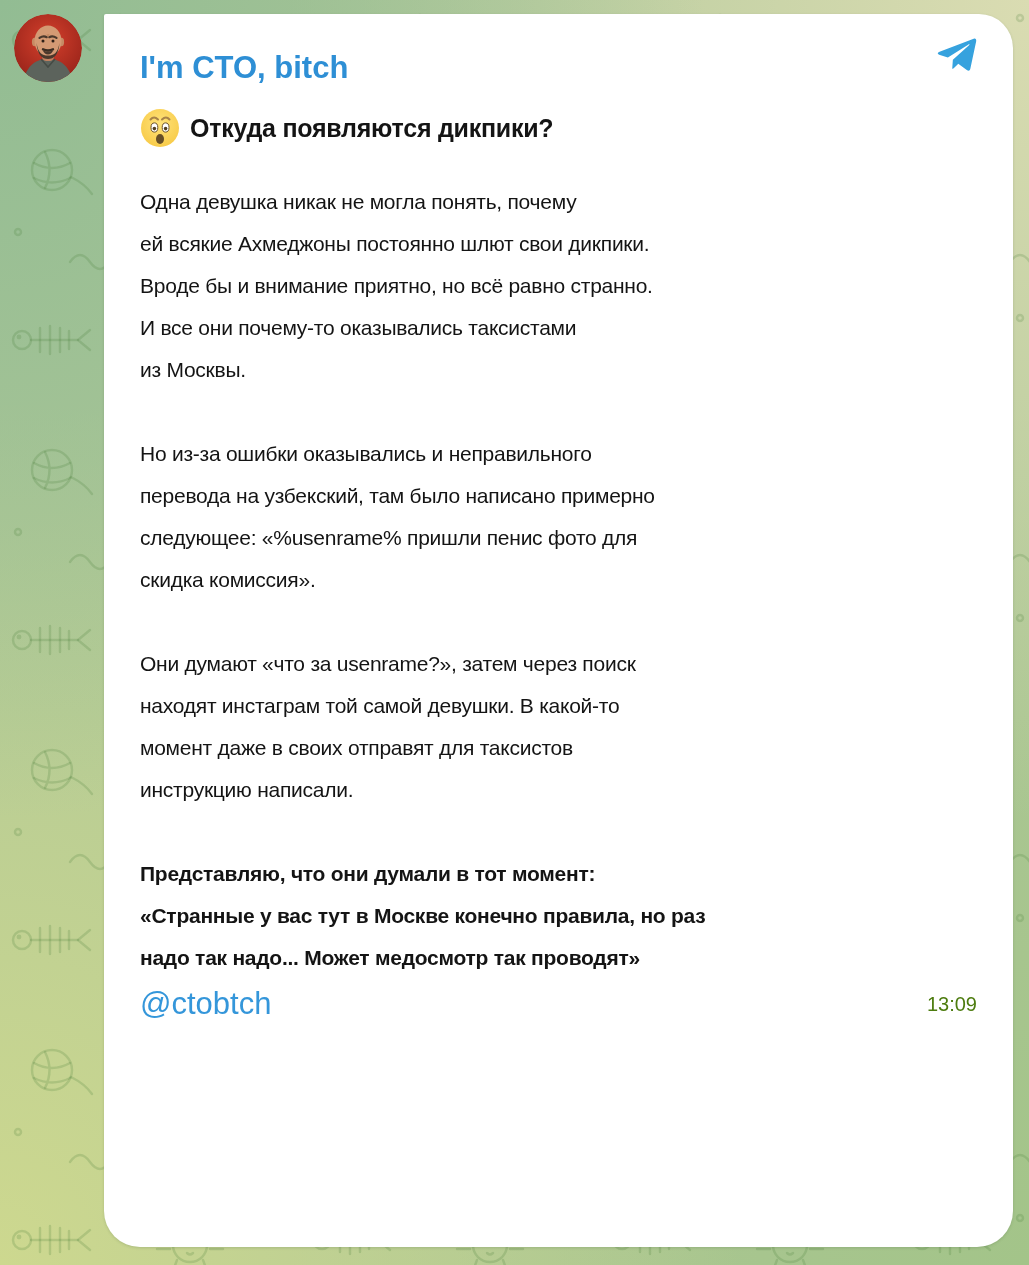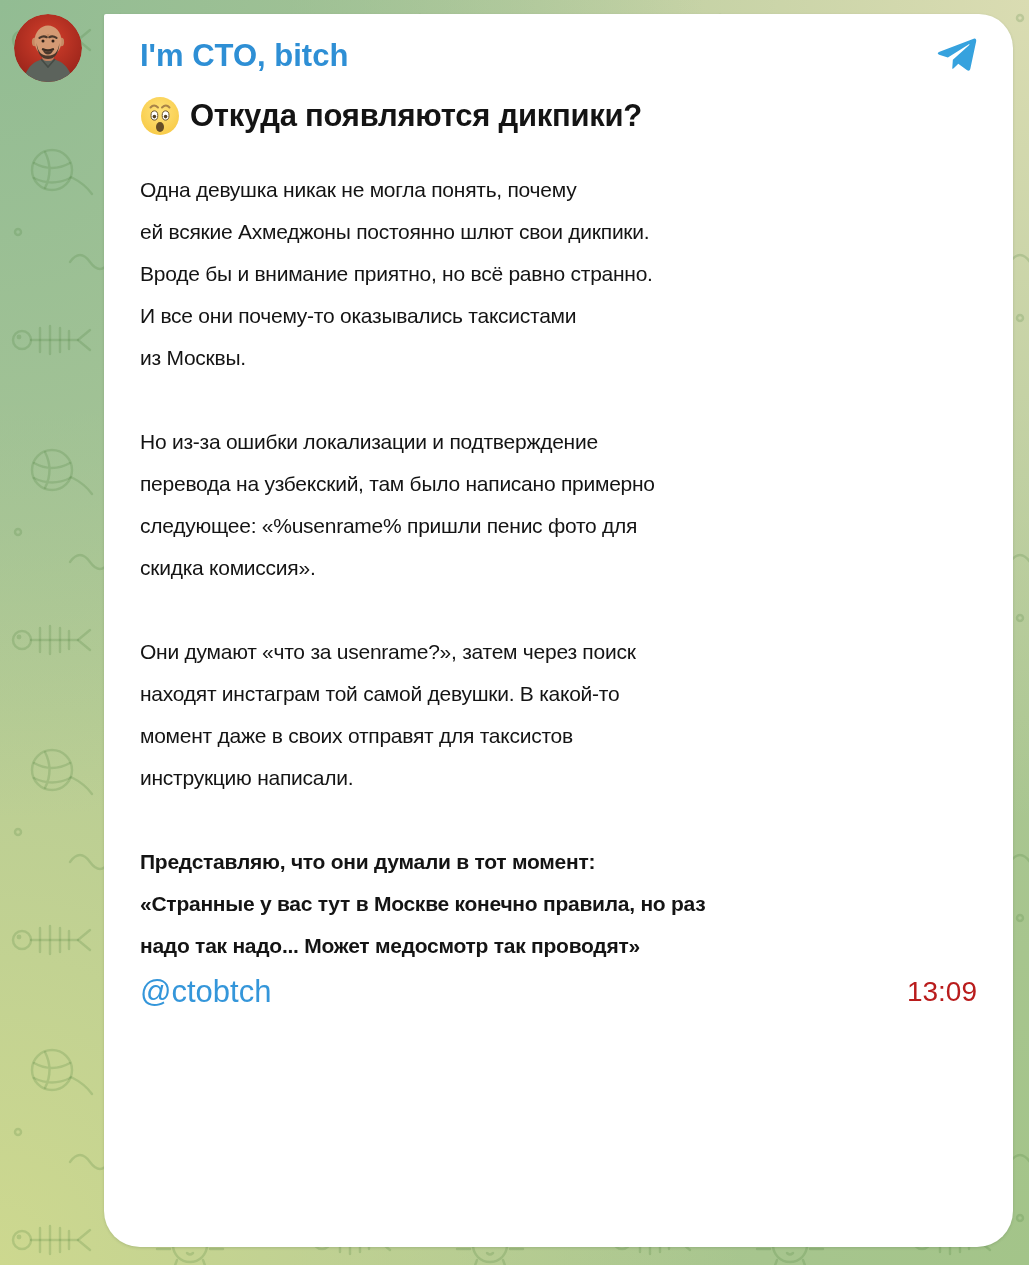--- a/index.html
+++ b/index.html
@@ -17,55 +17,55 @@
       #aec797;
   }
   .bg svg { position:absolute; inset:0; display:block; }
 
   
   .bubble {
     position:absolute; left:104px; top:14px; width:909px; height:1233px;
     background:#ffffff;
     border-radius:2px 34px 36px 36px;
     box-shadow:0 1px 3px rgba(52,76,44,0.18);
-    padding:0 24px 10px 36px;
+    padding:12px 24px 10px 36px;
     overflow:hidden;
   }
 
   .channel-title {
     margin-top:22px;
     font-size:31px; line-height:40px; font-weight:700;
     color:#2e8fd5; cursor:pointer; width:fit-content;
   }
   .plane { position:absolute; top:19px; right:31px; cursor:pointer; }
 
   .heading {
     margin-top:18px;
     display:flex; align-items:center; gap:10px;
-    font-size:31px; line-height:44px; font-weight:700;
+    font-size:25px; line-height:44px; font-weight:700;
     color:#141414; letter-spacing:-0.25px;
   }
   .heading .emj { flex:0 0 auto; }
 
   .body-text { margin-top:31px; }
   .para {
     font-size:21px; line-height:42px; font-weight:400;
     color:#141414; letter-spacing:-0.25px;
     white-space:pre-line;
     margin-bottom:42px;
   }
   .para:last-child { margin-bottom:0;font-weight:bold; }
 
   .footer {
     margin-top:4px; padding-right:12px;
     display:flex; justify-content:space-between; align-items:flex-end;
     font-size:31px; line-height:42px;
   }
   .handle { color:#3496da; text-decoration:none; cursor:pointer; }
-  .time { font-size:28px; color:#b91c1c; }
+  .time { font-size:20px; color:#4d7c0f; }
 
   
   .avatar {
     position:absolute; left:14px; top:14px; width:68px; height:68px;
     border-radius:50%; overflow:hidden; cursor:pointer;
   }
 </style>
 </head>
 <body>
 
@@ -149,21 +149,21 @@
     </svg>
     <span>Откуда появляются дикпики?</span>
   </div>
 
   <div class="body-text">
     <div class="para">Одна девушка никак не могла понять, почему
 ей всякие Ахмеджоны постоянно шлют свои дикпики.
 Вроде бы и внимание приятно, но всё равно странно.
 И все они почему-то оказывались таксистами
 из Москвы.</div>
-    <div class="para">Но из-за ошибки локализации и подтверждение
+    <div class="para">Но из-за ошибки оказывались и неправильного
 перевода на узбекский, там было написано примерно
 следующее: «%usenrame% пришли пенис фото для
 скидка комиссия».</div>
     <div class="para">Они думают «что за usenrame?», затем через поиск
 находят инстаграм той самой девушки. В какой-то
 момент даже в своих отправят для таксистов
 инструкцию написали.</div>
     <div class="para">Представляю, что они думали в тот момент:
 «Странные у вас тут в Москве конечно правила, но раз
 надо так надо... Может медосмотр так проводят»</div>

